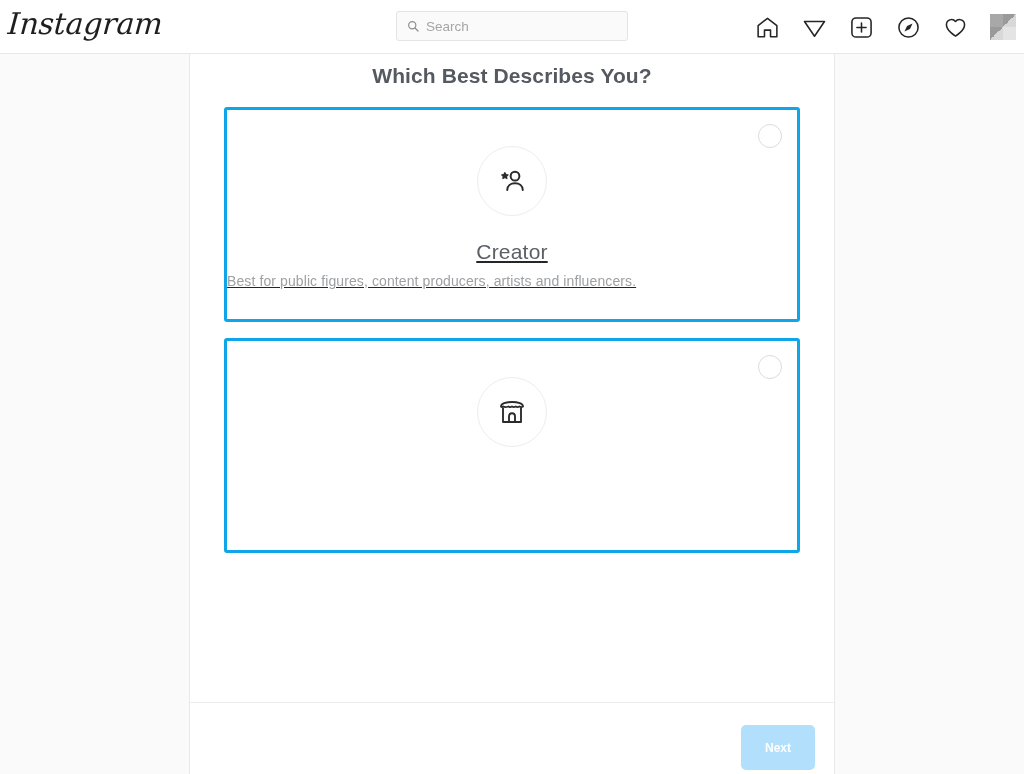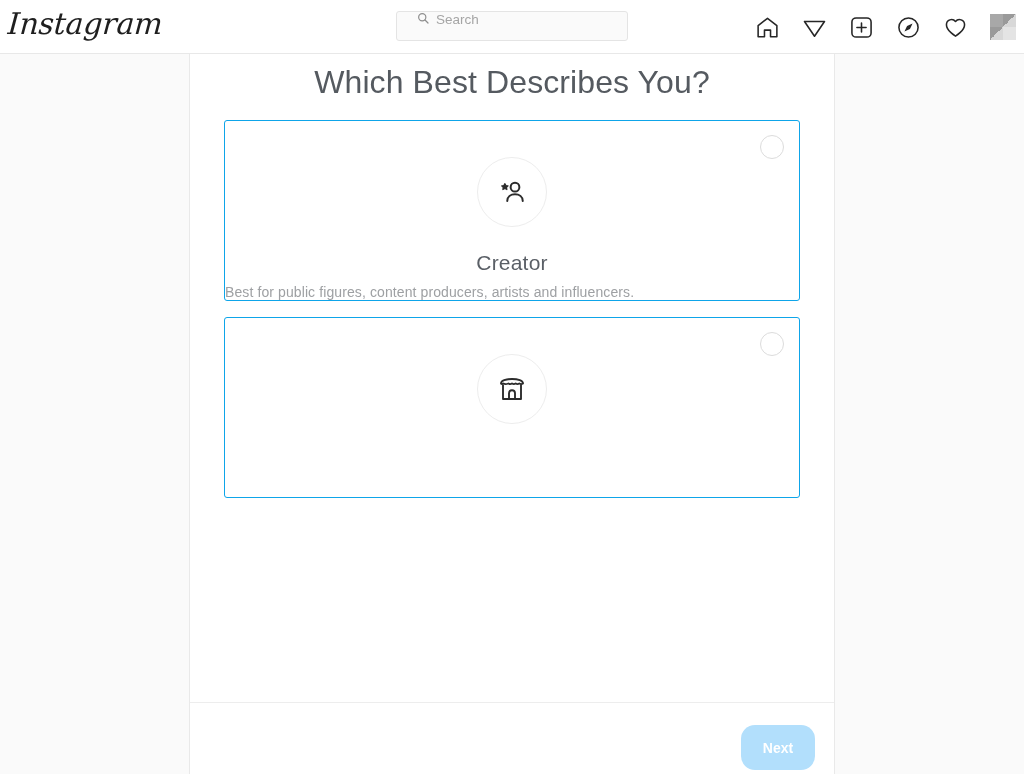--- a/index.html
+++ b/index.html
@@ -45,22 +45,22 @@
   .search-box {
     position: absolute;
     left: 396px;
     top: 11px;
     width: 232px;
     height: 30px;
     background: #fafafa;
     border: 1px solid #e4e4e4;
     border-radius: 3px;
     display: flex;
-    align-items: flex-start;
-    padding-left: 20px;
+    align-items: center;
+    padding-left: 10px;
     gap: 7px;
   }
   .search-icon { width: 12px; height: 12px; display:block; flex: none; }
   .search-input {
     border: none;
     outline: none;
     background: transparent;
     font-family: "Liberation Sans", sans-serif;
     font-size: 13.5px;
     color: #8e8e8e;
@@ -120,39 +120,40 @@
     width: 646px;
     height: 720px;
     background: #ffffff;
     border-left: 1px solid #e9e9e9;
     border-right: 1px solid #e9e9e9;
   }
 
   .panel-title {
     margin-top: 10px;
     text-align: center;
-    font-size: 32px;
-    font-weight: 400;
+    font-size: 21px;
+    font-weight: 700;
     color: #555a60;
     letter-spacing: 0.1px;
   }
 
   .cards {
     padding: 0 34px;
     margin-top: 19px;
   }
 
   .card {
     position: relative;
-    border: 1px solid #0ea5e9;
+    border: 3px solid #0ea5e9;
     border-radius: 3px;
     background: #fff;
-    height: 181px;
+    height: 215px;
     margin-bottom: 16px;
     cursor: pointer;
+    text-decoration: underline;
   }
 
   .radio {
     position: absolute;
     right: 15px;
     top: 14px;
     width: 24px;
     height: 24px;
     border: 1px solid #dcdcdc;
     border-radius: 50%;
@@ -200,23 +201,23 @@
 
   .next-button {
     position: absolute;
     right: 19px;
     top: 22px;
     width: 74px;
     height: 45px;
     background: #b2dffc;
     color: #ffffff;
     border: none;
-    border-radius: 14px;
+    border-radius: 5px;
     font-family: "Liberation Sans", sans-serif;
-    font-size: 14px;
+    font-size: 12px;
     font-weight: 600;
     cursor: default;
     text-align: center;
   }
 </style>
 </head>
 <body>
 
 <div class="header">
 

